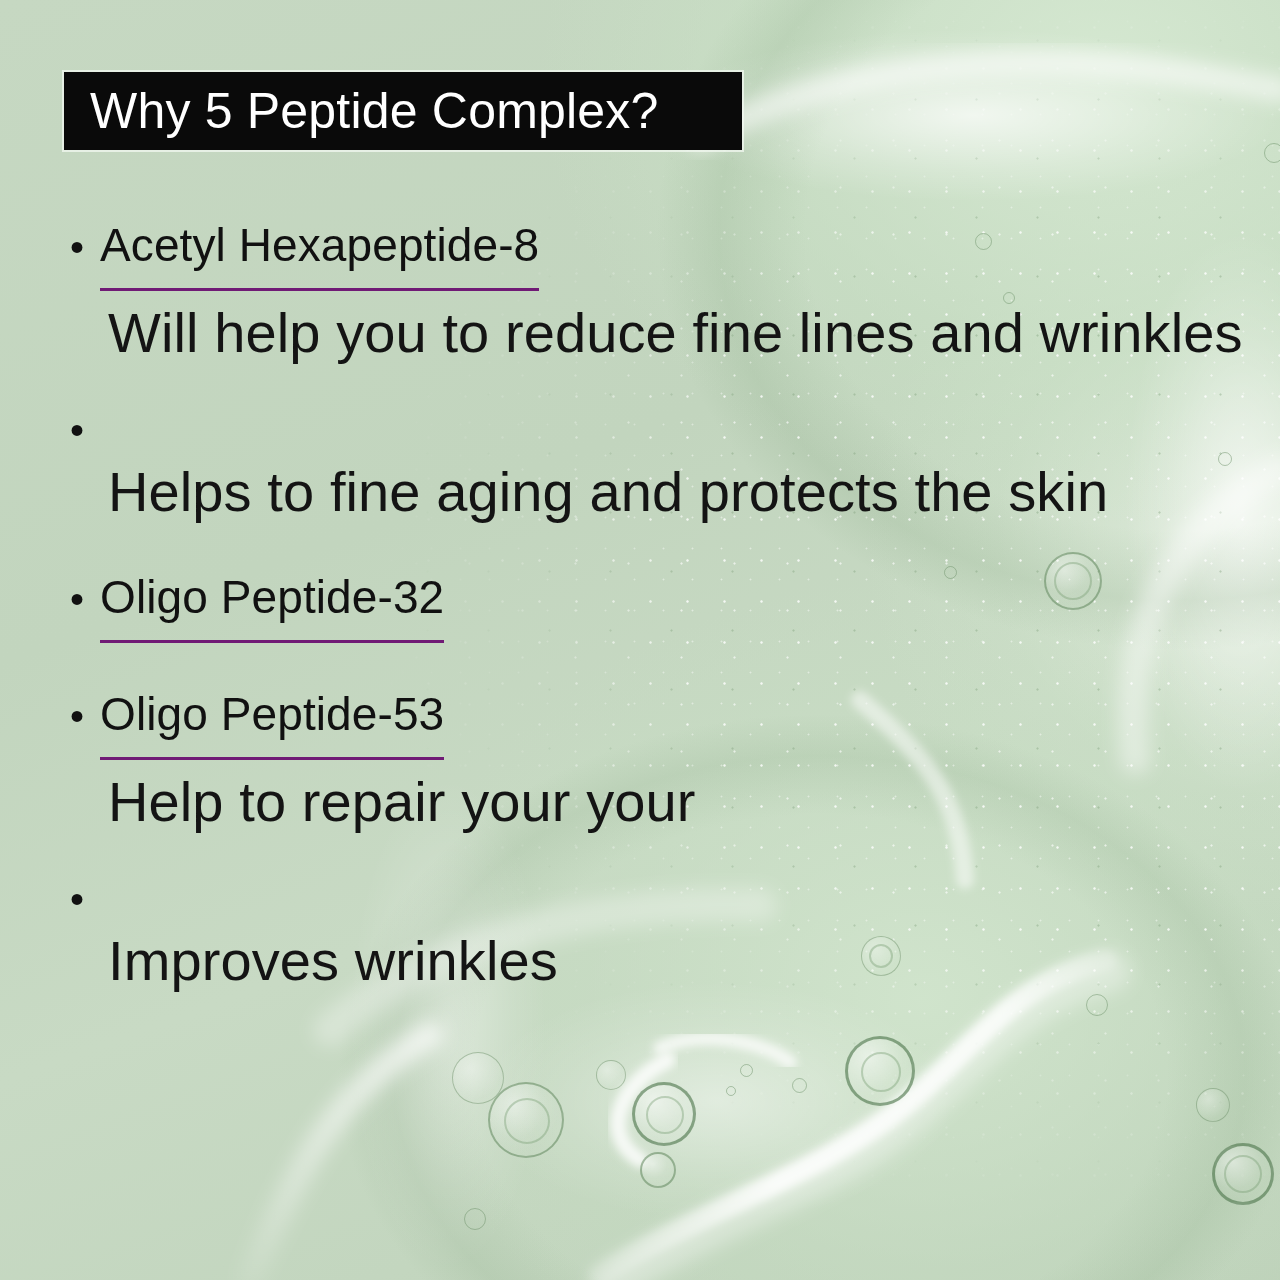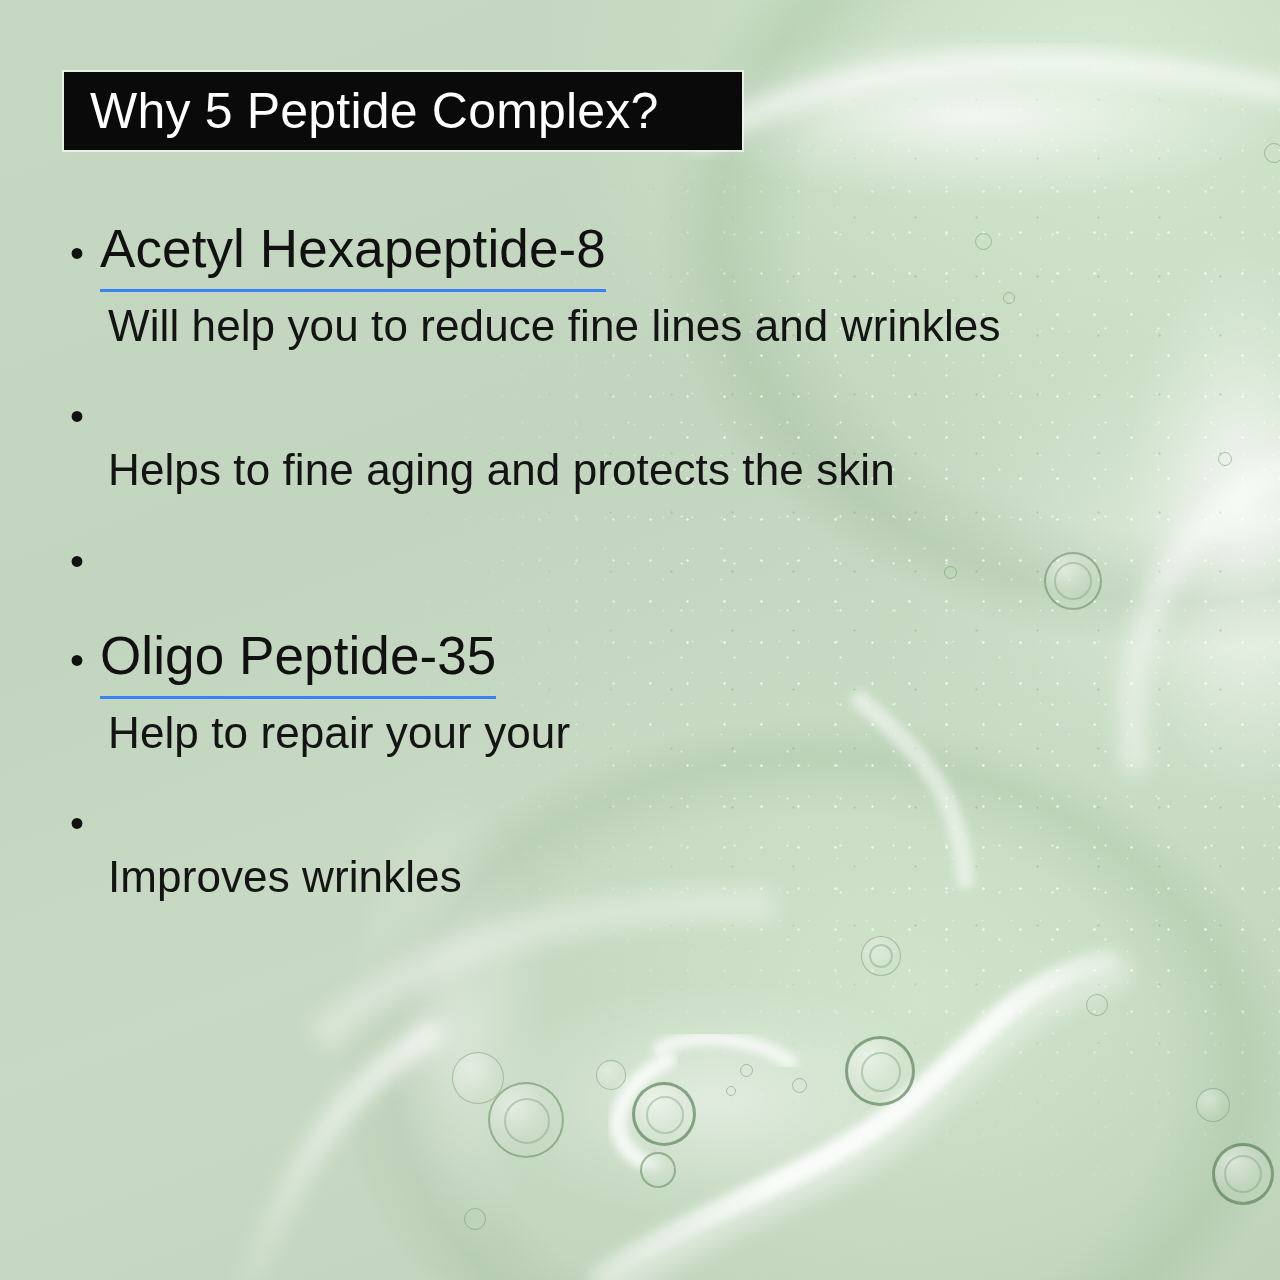--- a/index.html
+++ b/index.html
@@ -149,31 +149,31 @@
     flex: 0 0 36px;
     color: #111111;
     font-size: 40px;
     line-height: 1;
     text-align: left;
     padding-left: 6px;
     box-sizing: border-box;
   }
   .bullet-name {
     color: #111111;
-    font-size: 53px;
+    font-size: 46px;
     font-weight: 400;
     line-height: 1.18;
     letter-spacing: 0.1px;
-    border-bottom: 3px solid #3b82f6;
-    padding-bottom: 8px;
+    border-bottom: 3px solid #701a75;
+    padding-bottom: 16px;
     white-space: nowrap;
   }
   .bullet-desc {
     color: #141414;
-    font-size: 44px;
+    font-size: 56px;
     font-weight: 400;
     line-height: 1.2;
     letter-spacing: 0.1px;
     margin-left: 44px;
     margin-top: 8px;
     white-space: nowrap;
   }
 </style>
 </head>
 <body>
@@ -270,27 +270,28 @@
       <div class="bullet-item">
         <div class="bullet-head">
           <span class="bullet-dot">•</span>
         </div>
         <div class="bullet-desc">Helps to fine aging and protects the skin</div>
       </div>
 
       <div class="bullet-item">
         <div class="bullet-head">
           <span class="bullet-dot">•</span>
-        </div>
-      </div>
-
-      <div class="bullet-item">
-        <div class="bullet-head">
-          <span class="bullet-dot">•</span>
-          <span class="bullet-name">Oligo Peptide-35</span>
+          <span class="bullet-name">Oligo Peptide-32</span>
+        </div>
+      </div>
+
+      <div class="bullet-item">
+        <div class="bullet-head">
+          <span class="bullet-dot">•</span>
+          <span class="bullet-name">Oligo Peptide-53</span>
         </div>
         <div class="bullet-desc">Help to repair your your</div>
       </div>
 
       <div class="bullet-item">
         <div class="bullet-head">
           <span class="bullet-dot">•</span>
         </div>
         <div class="bullet-desc">Improves wrinkles</div>
       </div>

